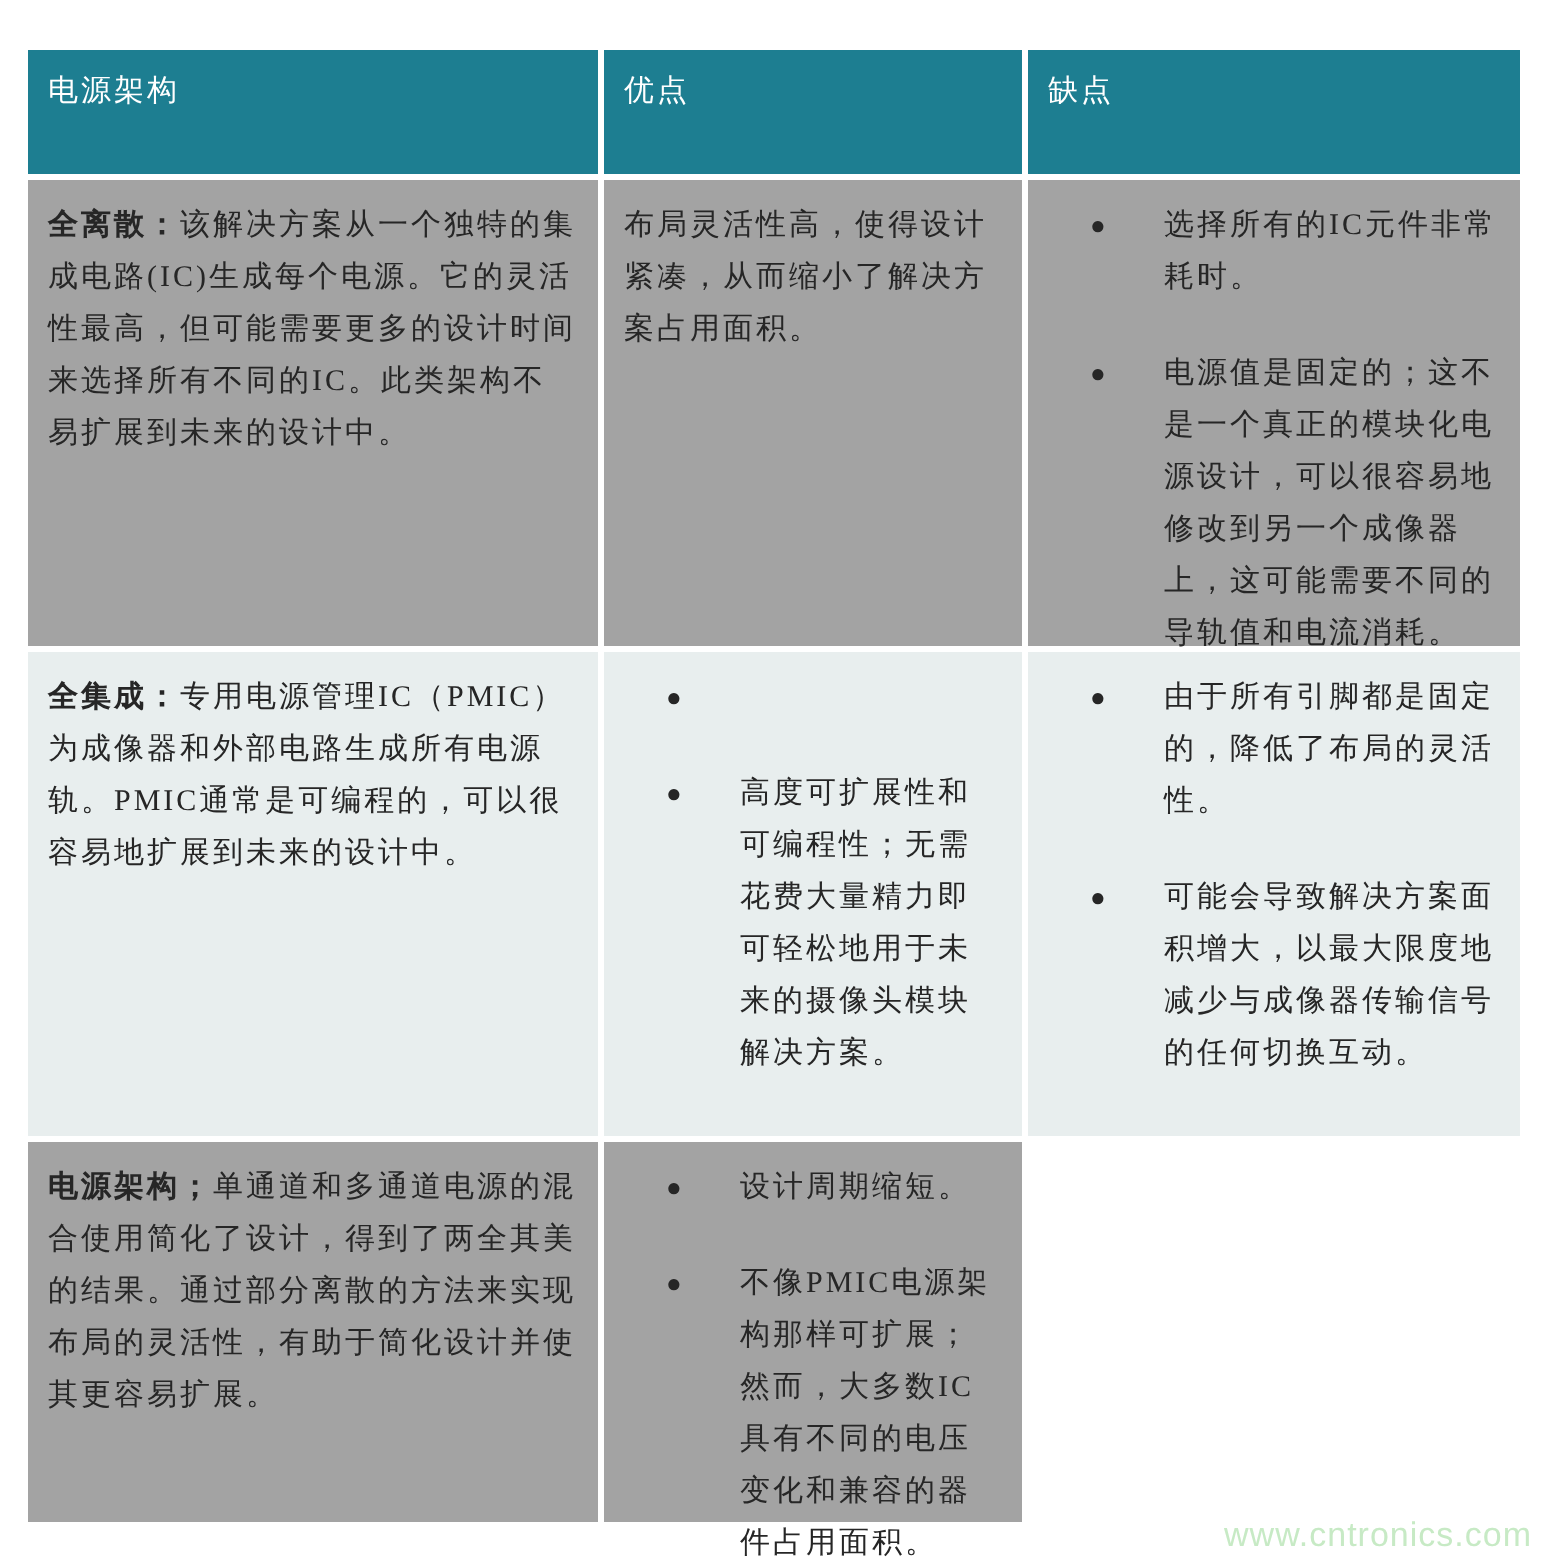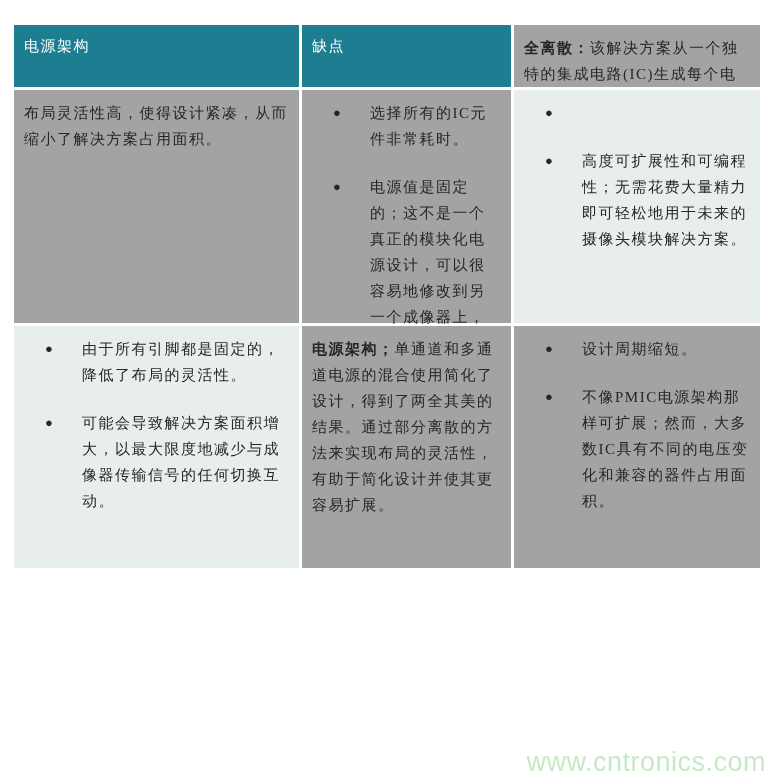--- a/index.html
+++ b/index.html
@@ -42,52 +42,56 @@
     box-sizing:border-box;
     font-size:13px;
   }
   .btxt{flex:1;}
   .watermark{
     position:absolute;
     right:2px;bottom:0;
     background:rgba(255,255,255,0.75);
     padding:10px 6px 6px 14px;
     font-family:"Liberation Sans","DejaVu Sans",sans-serif;
-    font-size:27px;
+    font-size:17px;
     letter-spacing:0.5px;
     color:#c7eac5;
     z-index:5;
   }
 </style>
 </head>
 <body>
 
 <div class="table-wrap">
   <div class="grid">
 
     <div class="cell head">电源架构</div>
+    <div class="cell head">优点</div>
     <div class="cell head">缺点</div>
 
     <div class="cell odd">
       <p><span class="lead">全离散：</span><span>该解决方案从一个独特的集成电路(IC)生成每个电源。它的灵活性最高，但可能需要更多的设计时间来选择所有不同的IC。此类架构不易扩展到未来的设计中。</span></p>
     </div>
     <div class="cell odd">
       <p>布局灵活性高，使得设计紧凑，从而缩小了解决方案占用面积。</p>
     </div>
     <div class="cell odd">
       <div class="li">
         <span class="blt">●</span>
         <span class="btxt">选择所有的IC元件非常耗时。</span>
       </div>
       <div class="li">
         <span class="blt">●</span>
         <span class="btxt">电源值是固定的；这不是一个真正的模块化电源设计，可以很容易地修改到另一个成像器上，这可能需要不同的导轨值和电流消耗。</span>
       </div>
     </div>
 
+    <div class="cell even">
+      <p><span class="lead">全集成：</span><span>专用电源管理IC（PMIC）为成像器和外部电路生成所有电源轨。PMIC通常是可编程的，可以很容易地扩展到未来的设计中。</span></p>
+    </div>
     <div class="cell even">
       <div class="li">
         <span class="blt">●</span>
       </div>
       <div class="li">
         <span class="blt">●</span>
         <span class="btxt">高度可扩展性和可编程性；无需花费大量精力即可轻松地用于未来的摄像头模块解决方案。</span>
       </div>
     </div>
     <div class="cell even">

